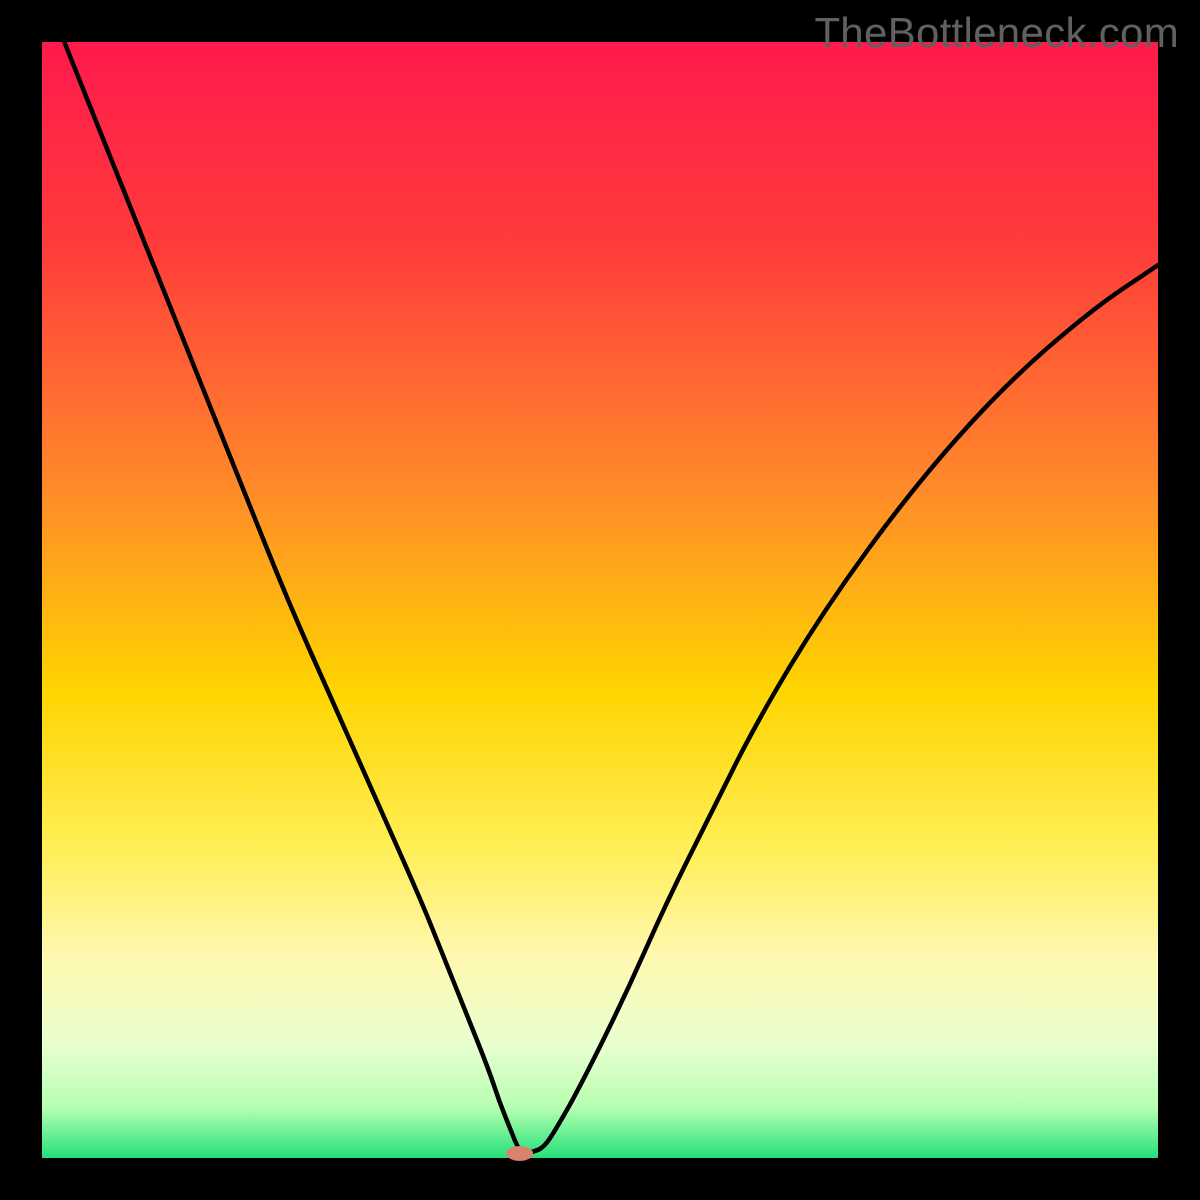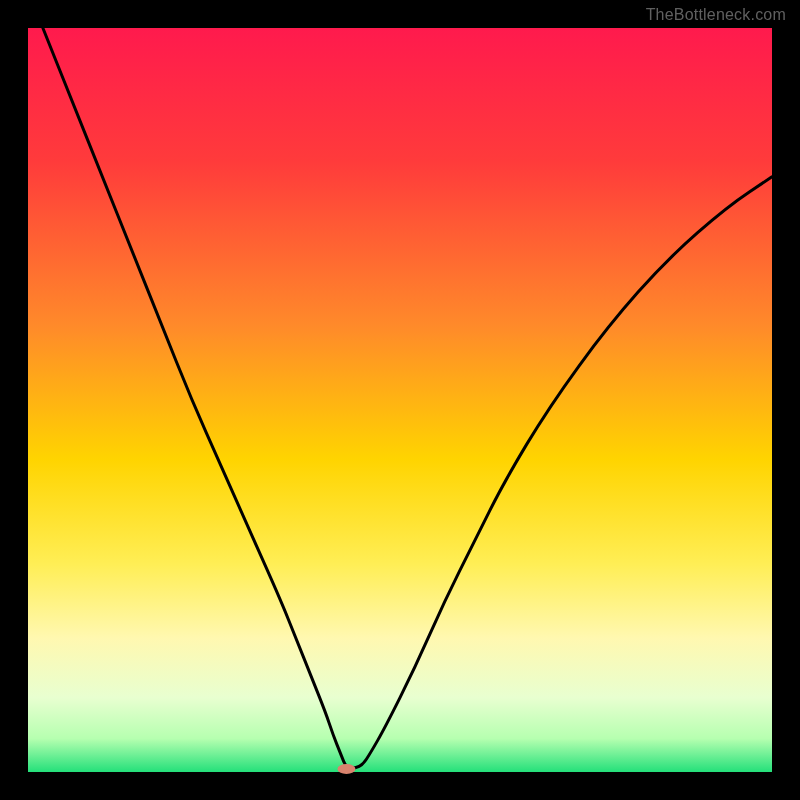--- a/index.html
+++ b/index.html
@@ -15,21 +15,21 @@
     position: relative;
     width: 800px;
     height: 800px;
     background: #000;
   }
   .watermark {
     position: absolute;
     top: 6px;
     right: 14px;
     color: #606060;
-    font-size: 16px;
+    font-size: 28px;
     font-weight: 500;
     letter-spacing: 0.2px;
     z-index: 10;
   }
   svg {
     position: absolute;
     top: 0;
     left: 0;
   }
 </style>

